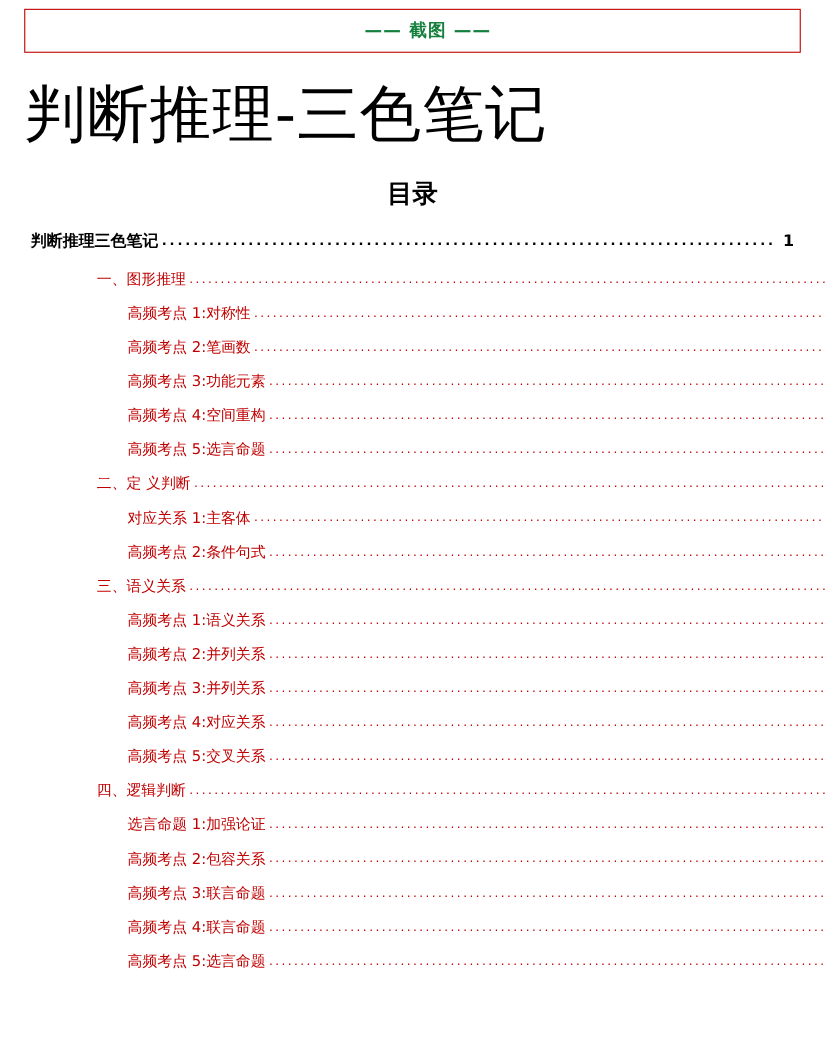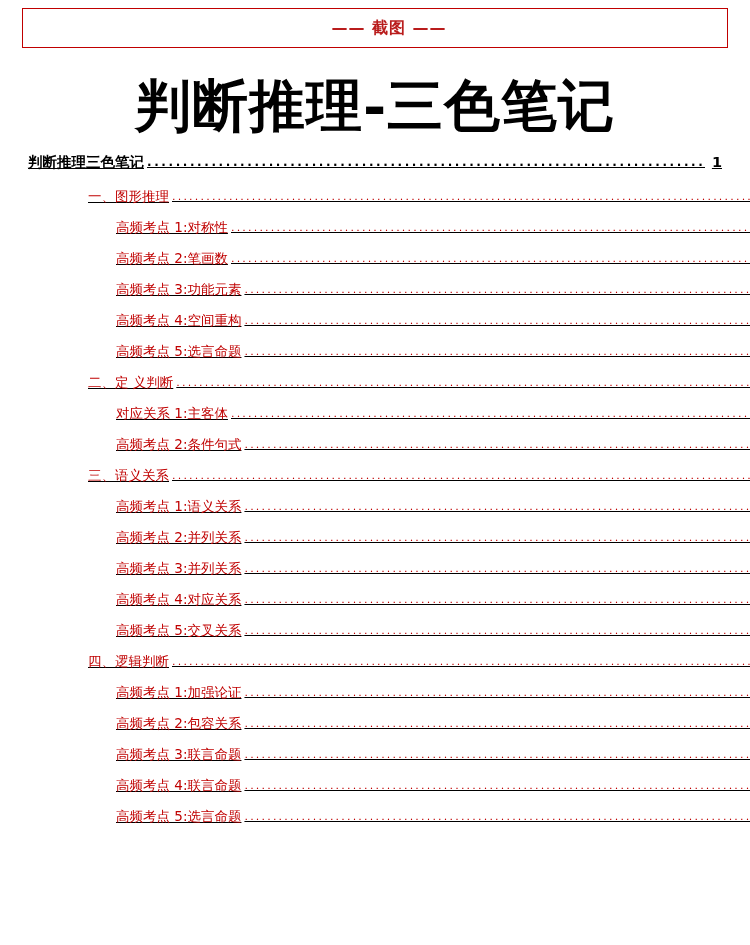--- a/index.html
+++ b/index.html
@@ -26,33 +26,32 @@
   .banner {
     margin-top: 8px;
     height: 40px;
     border: 1px solid #c00000;
     display: flex;
     align-items: center;
     justify-content: center;
     box-sizing: border-box;
   }
   .banner-text {
-    color: #b91c1c;
+    color: #15803d;
     font-family: "DejaVu Sans", sans-serif;
     font-weight: bold;
     font-size: 16px;
     letter-spacing: 1px;
     margin-left: 28px;
   }
 
   
   .main-title {
-    text-align: center;
     font-family: "DejaVu Serif", serif;
-    font-weight: bold;
+    font-weight: normal;
     font-size: 56px;
     line-height: 1.05;
     margin-top: 28px;
     letter-spacing: 1px;
     white-space: nowrap;
   }
 
   
   .toc-heading {
     text-align: center;
@@ -60,21 +59,20 @@
     font-weight: bold;
     font-size: 23px;
     margin-top: 26px;
     margin-bottom: 6px;
   }
 
   
   .toc {
     margin-top: 18px;
     padding: 0 6px;
-    text-decoration: underline;
   }
   .toc-row {
     display: flex;
     align-items: baseline;
     width: 100%;
     font-family: "DejaVu Sans", sans-serif;
   }
   .toc-label {
     white-space: nowrap;
     flex: 0 0 auto;
@@ -129,20 +127,21 @@
 <body>
 
 <div class="page">
 
   <div class="banner">
     <span class="banner-text">—— 截图 ——</span>
   </div>
 
   <div class="main-title">判断推理-三色笔记</div>
 
+  <div class="toc-heading">目录</div>
 
   <div class="toc">
 
     <div class="toc-row lvl0">
       <span class="toc-label">判断推理三色笔记</span>
       <span class="toc-dots">................................................................................................................</span>
       <span class="toc-page">1</span>
     </div>
 
     <div class="toc-row lvl1">
@@ -235,21 +234,21 @@
 
     </div>
 
     <div class="toc-row lvl1">
       <span class="toc-label">四、逻辑判断</span>
       <span class="toc-dots">................................................................................................................</span>
 
     </div>
 
     <div class="toc-row lvl2">
-      <span class="toc-label">高频考点 1:加强论证</span>
+      <span class="toc-label">选言命题 1:加强论证</span>
       <span class="toc-dots">................................................................................................................</span>
 
     </div>
 
     <div class="toc-row lvl2">
       <span class="toc-label">高频考点 2:包容关系</span>
       <span class="toc-dots">................................................................................................................</span>
 
     </div>
 

